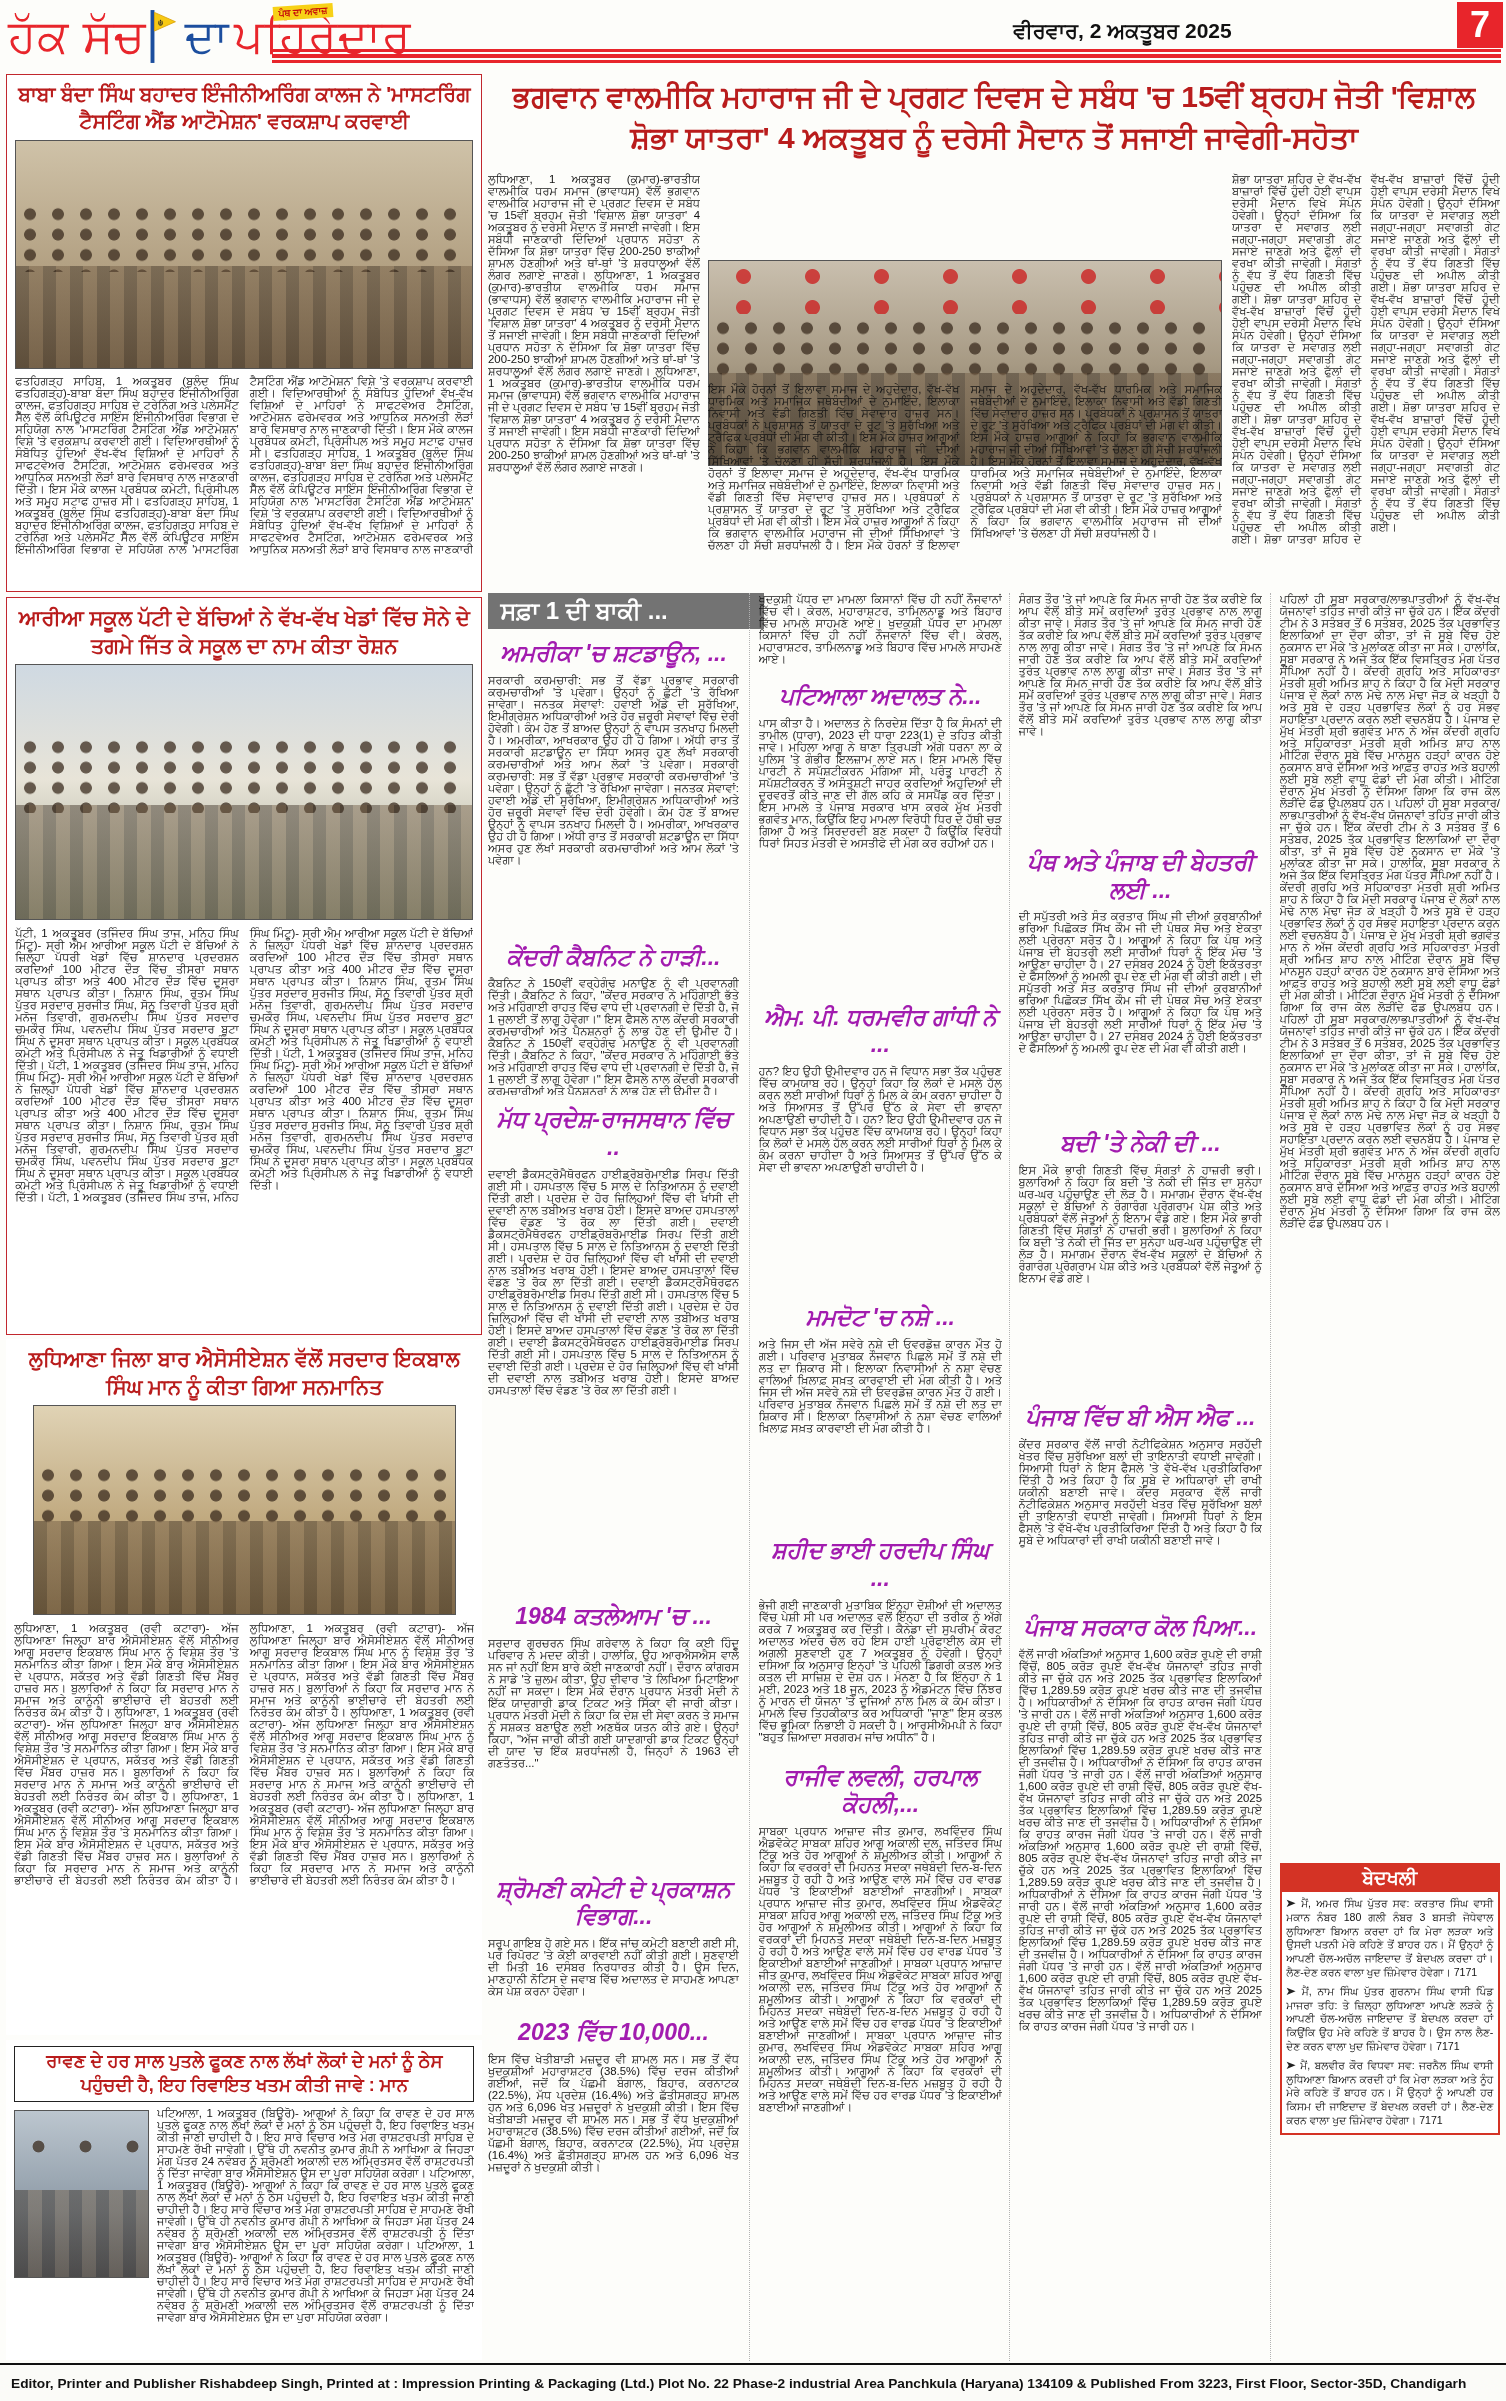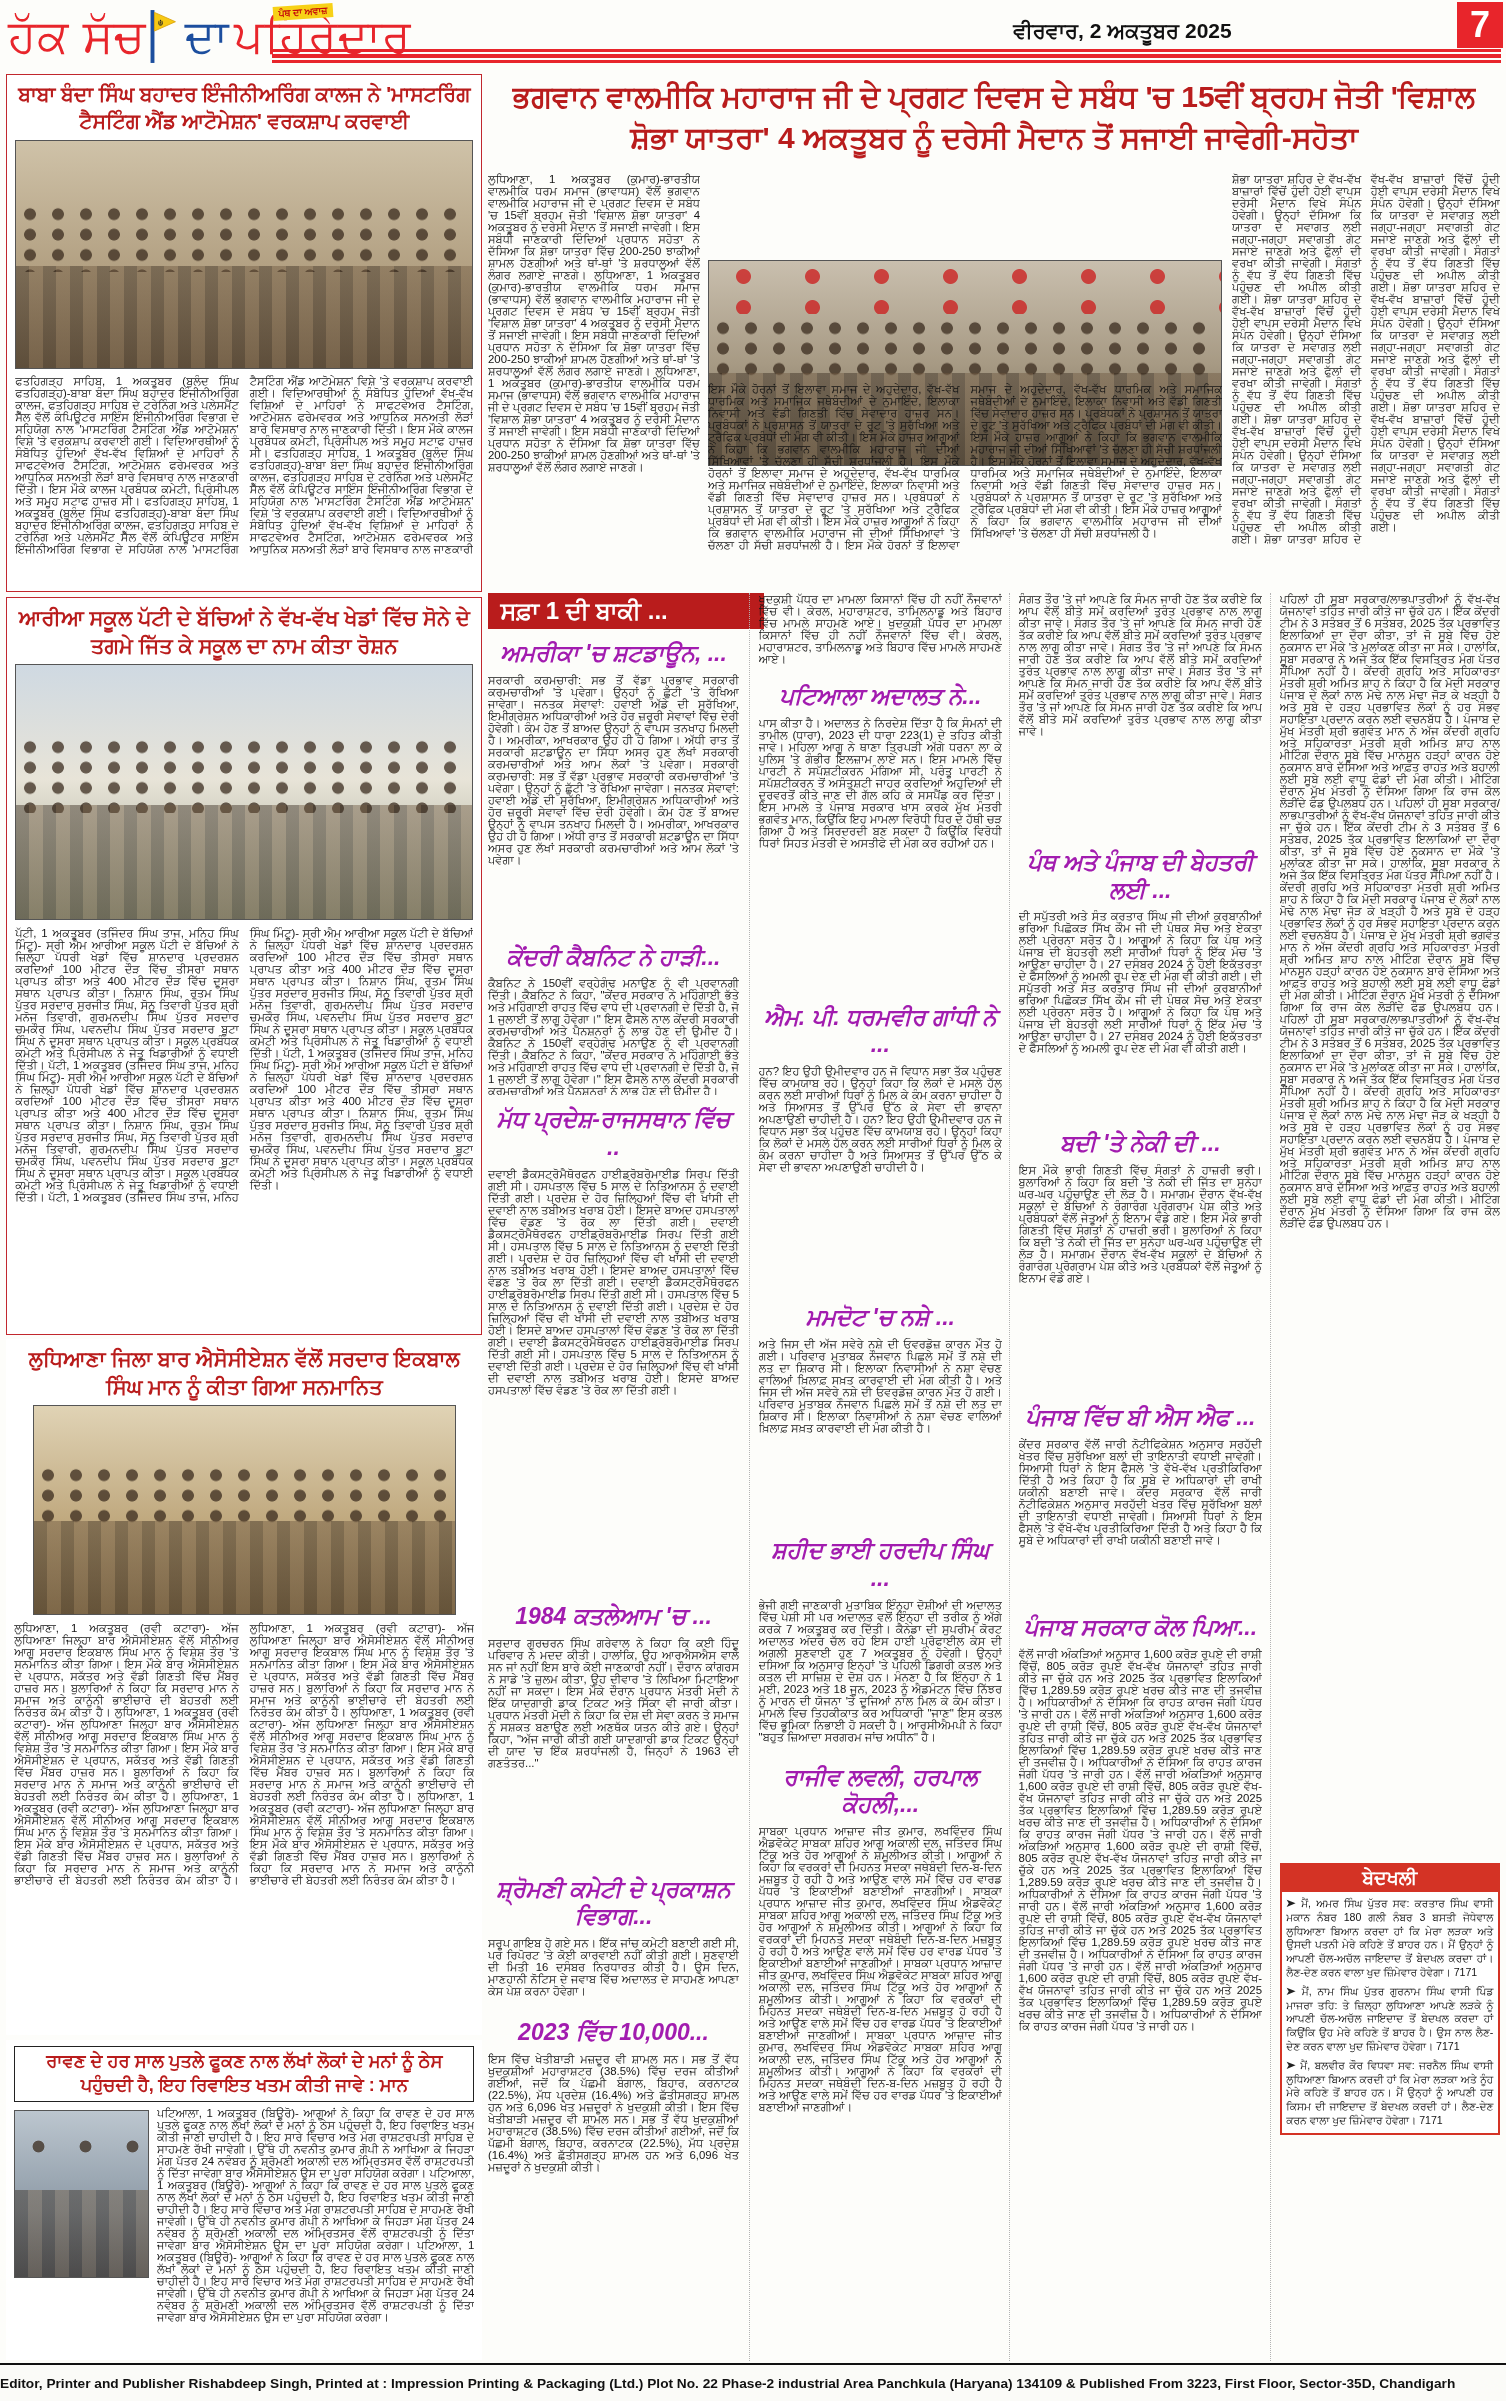--- a/index.html
+++ b/index.html
@@ -36,32 +36,32 @@
   .p-port{background:linear-gradient(180deg,#bcc6cf 0%,#8d9aa6 60%,#5d6670 100%);}
   .heads{position:absolute;left:0;right:0;height:30%;top:28%;
          background-image:radial-gradient(circle,#3a2b1e 5.5px,rgba(0,0,0,0) 6.3px);
          background-size:28px 20.4px;opacity:.75;}
   .flags{position:absolute;left:0;right:0;top:0;height:26%;
          background-image:radial-gradient(circle,#c22 7px,rgba(0,0,0,0) 7.9px);
          background-size:69px 31px;opacity:.8;}
   .bodies{position:absolute;left:0;right:0;bottom:0;height:45%;
           background-image:repeating-linear-gradient(90deg,rgba(55,42,30,.45) 0 13.3px,rgba(110,88,64,.45) 13.3px 27px);}
   
-  .banner{background:#b91c1c;color:#fff;font-size:24px;font-weight:bold;
+  .banner{background:#737373;color:#fff;font-size:24px;font-weight:bold;
           display:flex;align-items:center;padding-left:12.6px;box-sizing:border-box;}
   .col{box-sizing:border-box;overflow:hidden;}
   .col.sep{border-left:0.8px dotted #b3b3b3;padding-left:8.6px;}
   .classified{border:2.4px solid #d43325;box-sizing:border-box;margin-top:7.9px;background:#fff;}
   .classified .c-title{background:#d43325;color:#fff;font-size:19px;font-weight:bold;
                        text-align:center;padding:2.4px 0;}
   .c-item{font-size:10.6px;line-height:13.7px;text-align:justify;margin:5.5px 4.7px;}
   .c-item:before{content:"➤ ";color:#222;}
   
   .footer{left:0;top:2363px;width:1506px;height:38px;border-top:2.4px solid #101010;
-          background:#fbfbf8;display:flex;align-items:center;box-sizing:border-box;
+          background:#fbfbf8;display:flex;align-items:center;padding-left:11px;box-sizing:border-box;
           font-size:13.7px;font-weight:bold;color:#111;}
   .small-photo{float:left;width:135px;height:168px;margin:3.1px 7.9px 3.1px 0;}
 </style>
 </head>
 <body>
 
 <div class="abs masthead">
   <div class="mast-title">
     <span class="t-red">ਹੱਕ ਸੱਚ</span>
     <svg width="28" height="53" viewBox="0 0 36 68" style="margin:0 3.1px;font-size:58px">

